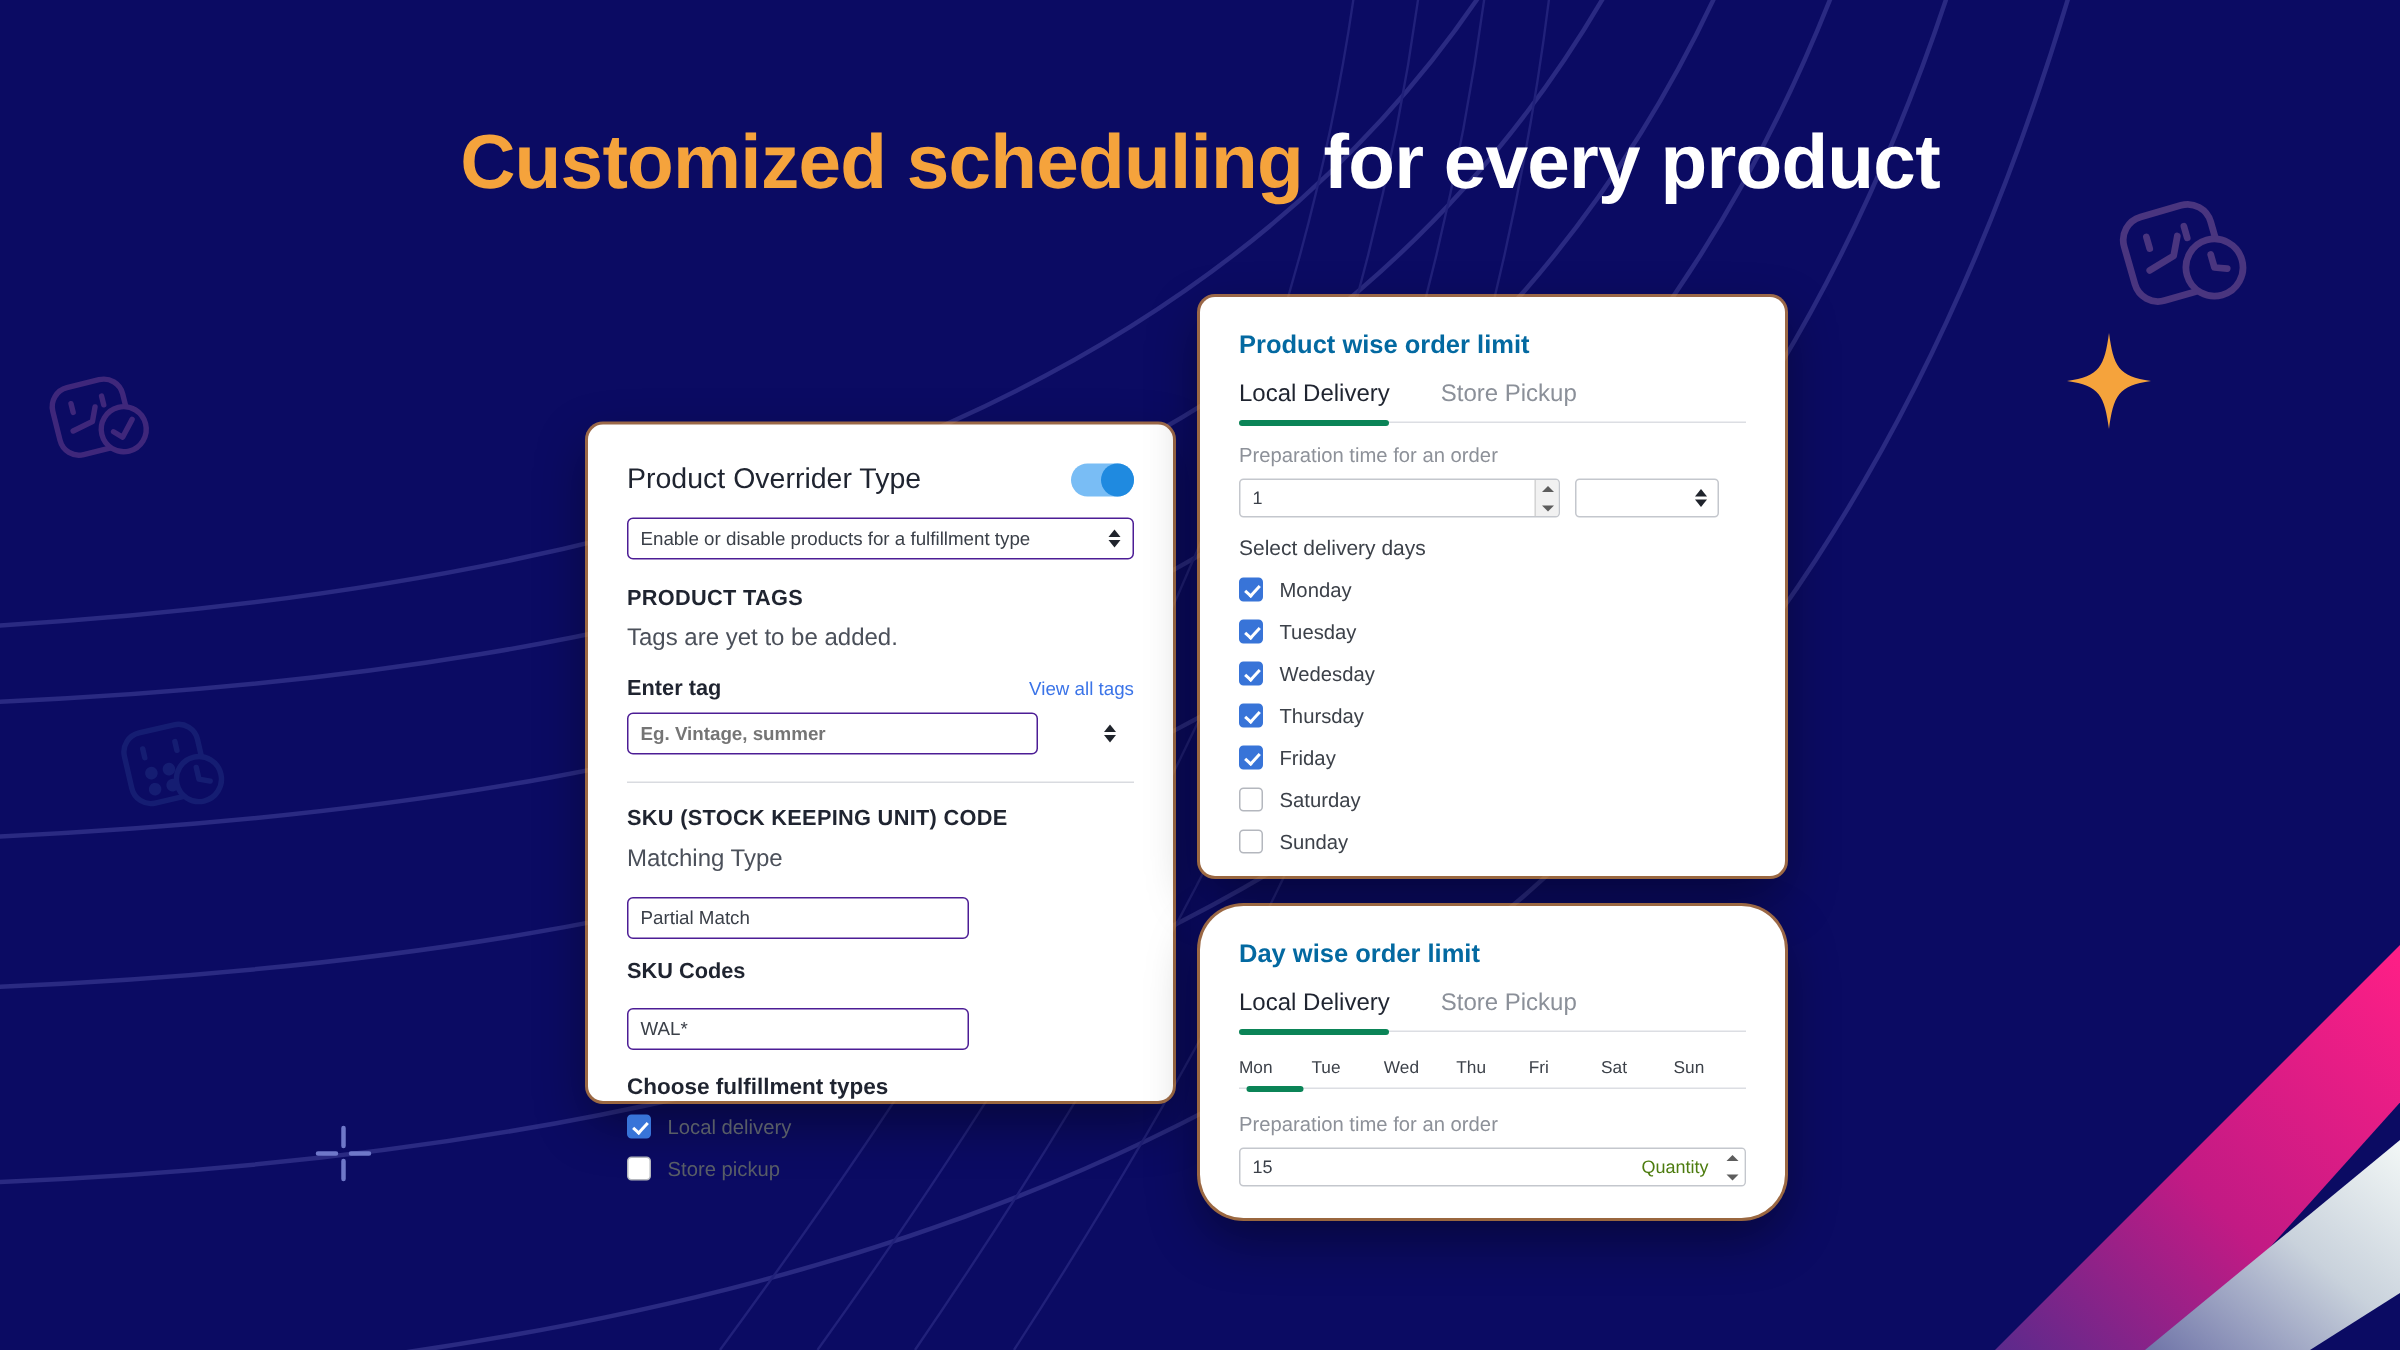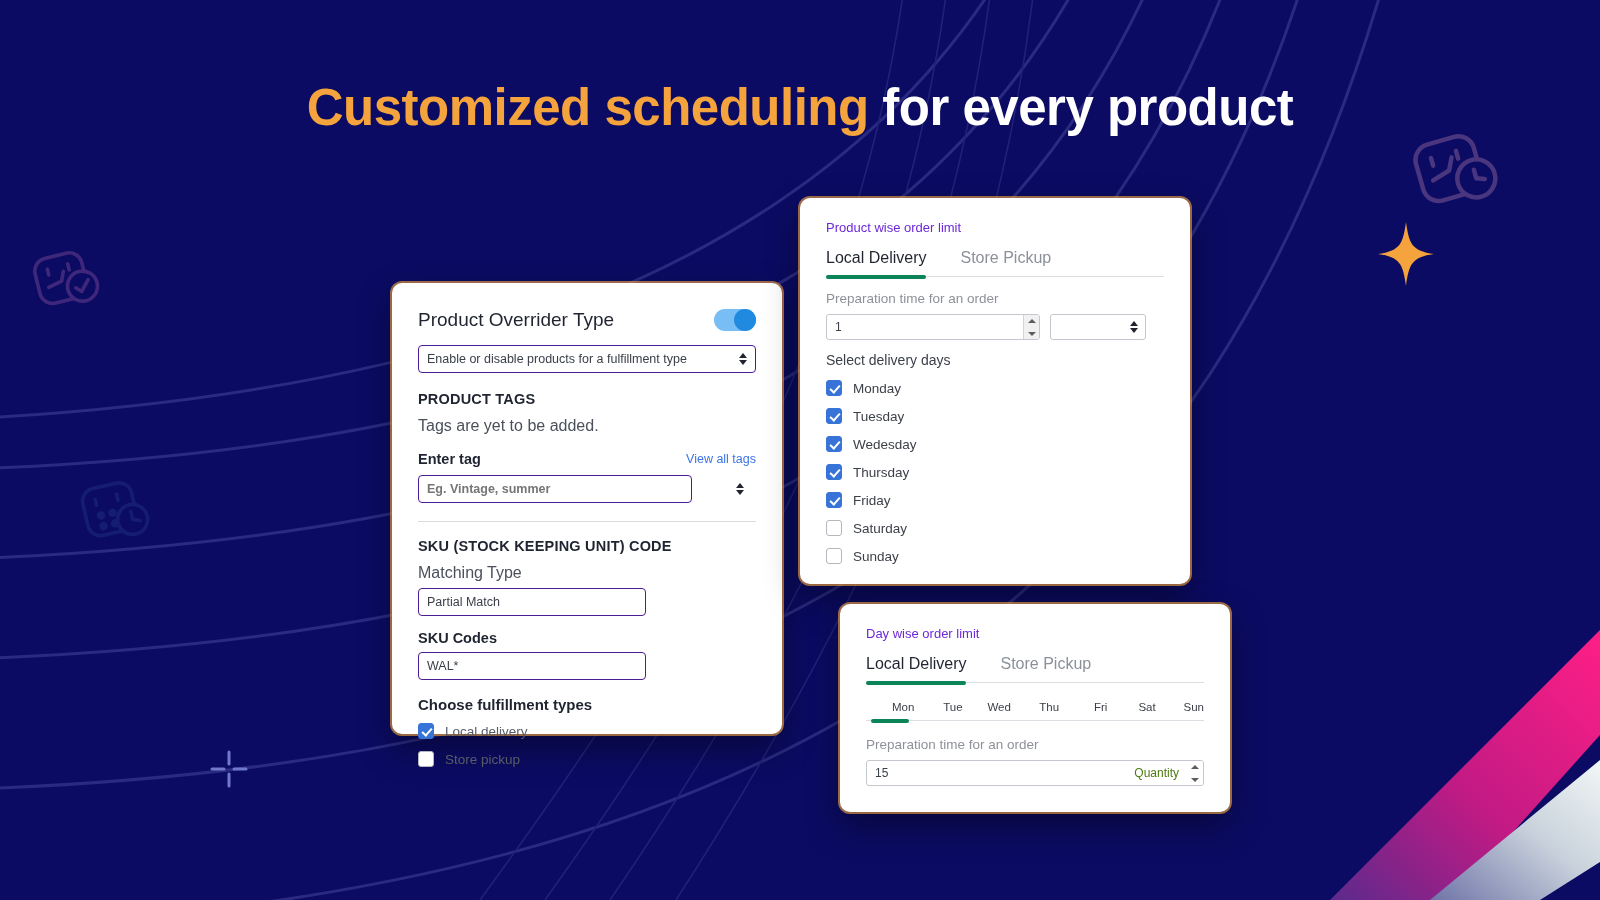--- a/index.html
+++ b/index.html
@@ -52,21 +52,21 @@
   .card {
     position: absolute;
     background: #ffffff;
     border-radius: 10px;
     box-shadow: 0 0 0 2px rgba(245,163,60,.62),
                 0 14px 34px rgba(0,0,0,.40);
   }
 
   #card-left   { left: 392px; top: 283px; width: 390px; height: 451px; }
   #card-prod   { left: 800px; top: 198px; width: 390px; height: 386px; }
-  #card-day    { left: 840px; top: 604px; width: 390px; height: 208px; }
+  #card-day    { left: 800px; top: 604px; width: 390px; height: 208px; border-radius: 29px; }
 
   .card-inner { padding: 0 26px; }
 
   
   .row-title {
     display: flex;
     align-items: center;
     justify-content: space-between;
     padding-top: 26px;
   }
@@ -202,23 +202,23 @@
     width: 4px; height: 8px;
     border: solid #fff;
     border-width: 0 2px 2px 0;
     transform: rotate(42deg);
   }
   .chk-label   { font-size: 13.5px; color: #3c4149; }
   .chk-label-d { font-size: 13.5px; color: #585d66; }
 
   
   .card-heading-sm {
-    font-size: 13px;
-    font-weight: normal;
-    color: #6d28d9;
+    font-size: 17px;
+    font-weight: bold;
+    color: #0369a1;
   }
 
   .tabs {
     display: flex;
     gap: 34px;
     border-bottom: 1px solid #dcdee3;
     margin-top: 14px;
   }
   .tab {
     font-size: 16px;
@@ -256,37 +256,37 @@
   .num-box .val { flex: 1; padding-left: 8px; }
   .num-box .unit { color: #4d7c0f; padding-right: 8px; font-size: 12px; }
 
   .daytabs {
     display: flex;
     border-bottom: 1px solid #dcdee3;
     margin-top: 18px;
   }
   .daytab {
     flex: 1;
-    text-align: right;
+    text-align: left;
     font-size: 11.5px;
     color: #3c4149;
     padding-bottom: 7px;
     position: relative;
     cursor: pointer;
   }
   .daytab.active::after {
     content: "";
     position: absolute;
     left: 50%; transform: translateX(-50%);
     bottom: -2.5px;
     width: 38px; height: 4px;
     border-radius: 2px;
     background: #0b8457;
   }
-  .mt6  { margin-top: 6px; }
+  .mt6  { margin-top: 16px; }
   .mt8  { margin-top: 8px; }
   .mt10 { margin-top: 10px; }
   .mt12 { margin-top: 12px; }
   .mt14 { margin-top: 14px; }
   .mt16 { margin-top: 16px; }
   .mt18 { margin-top: 18px; }
 </style>
 </head>
 <body>
 

